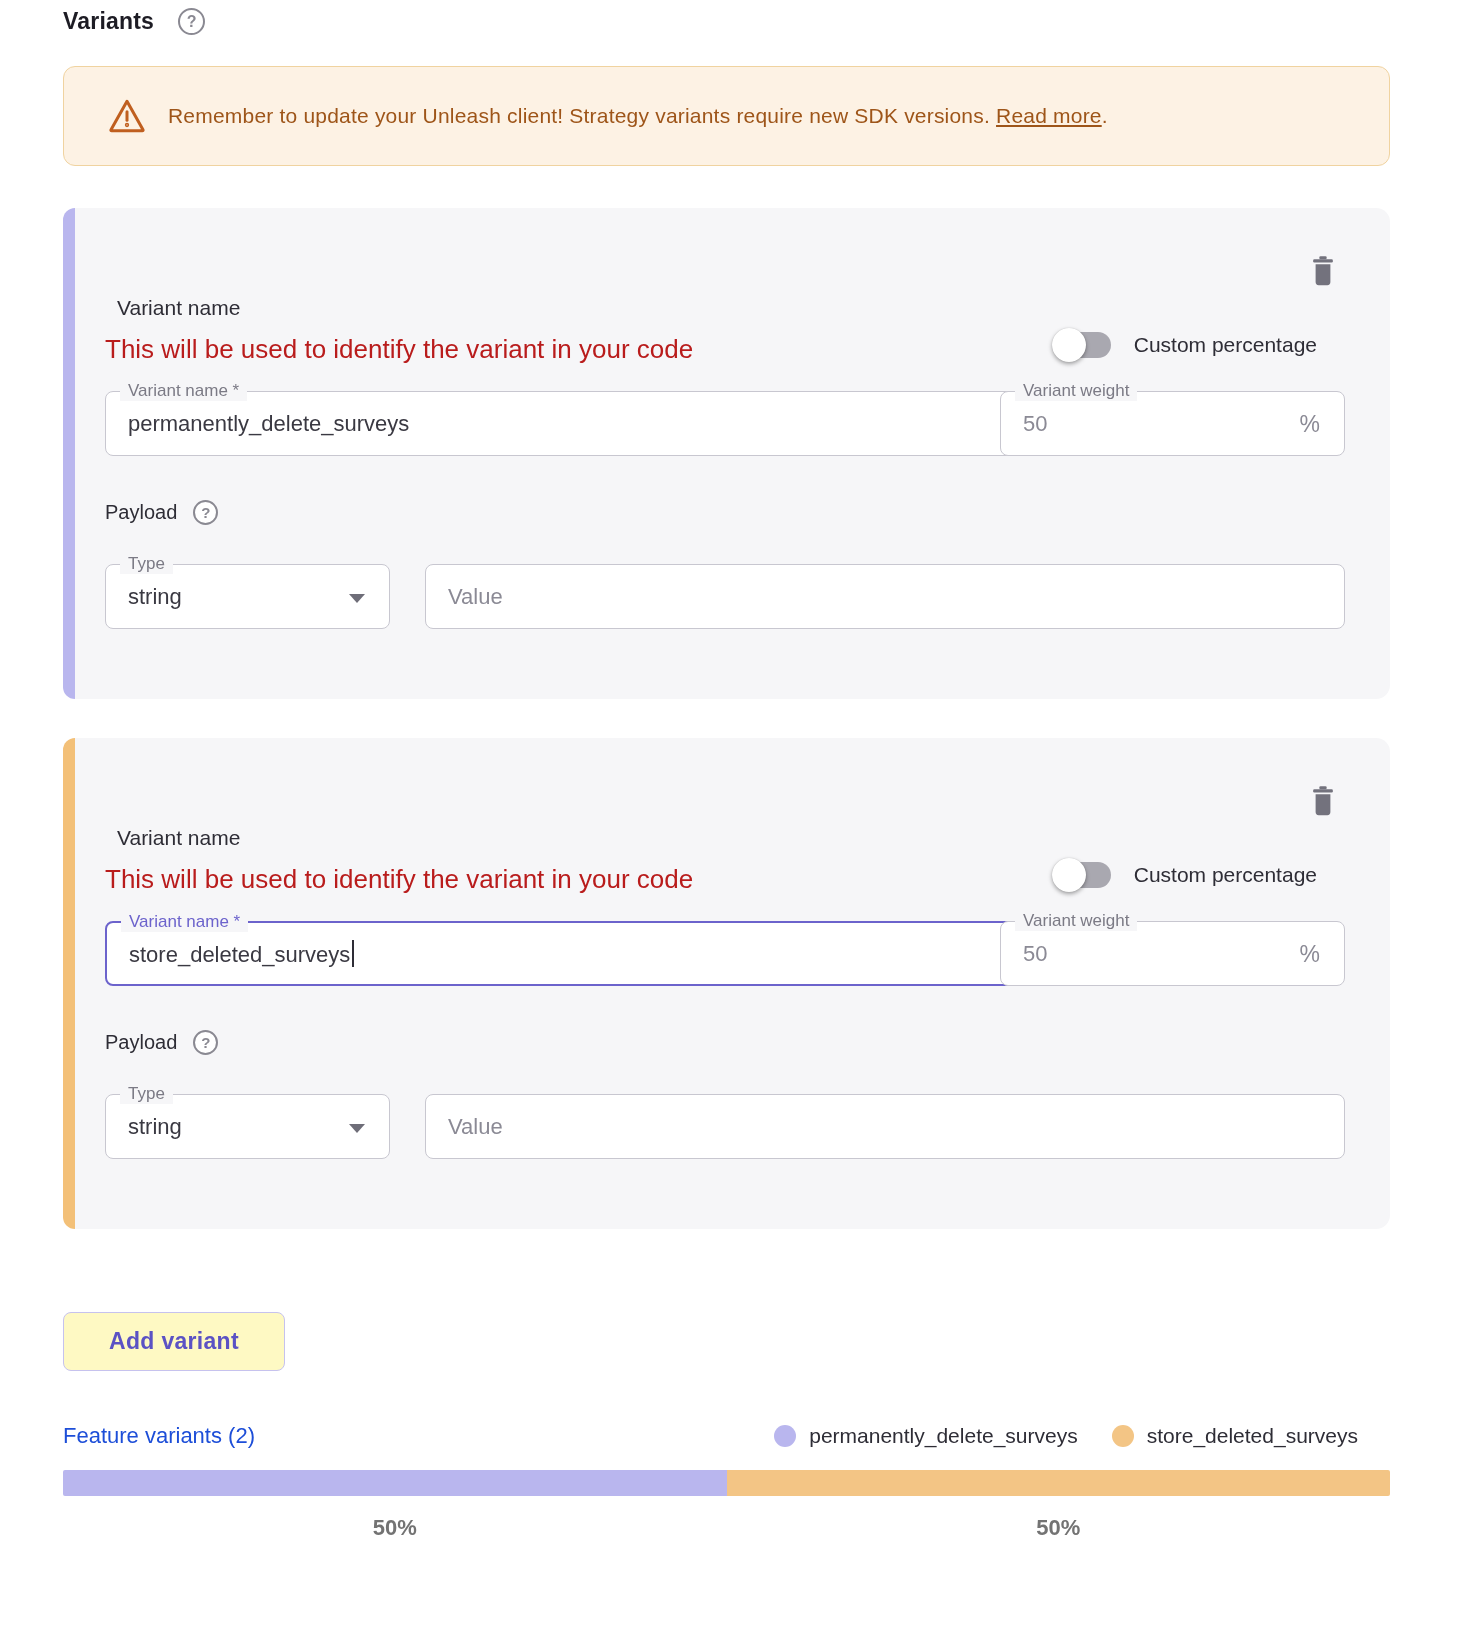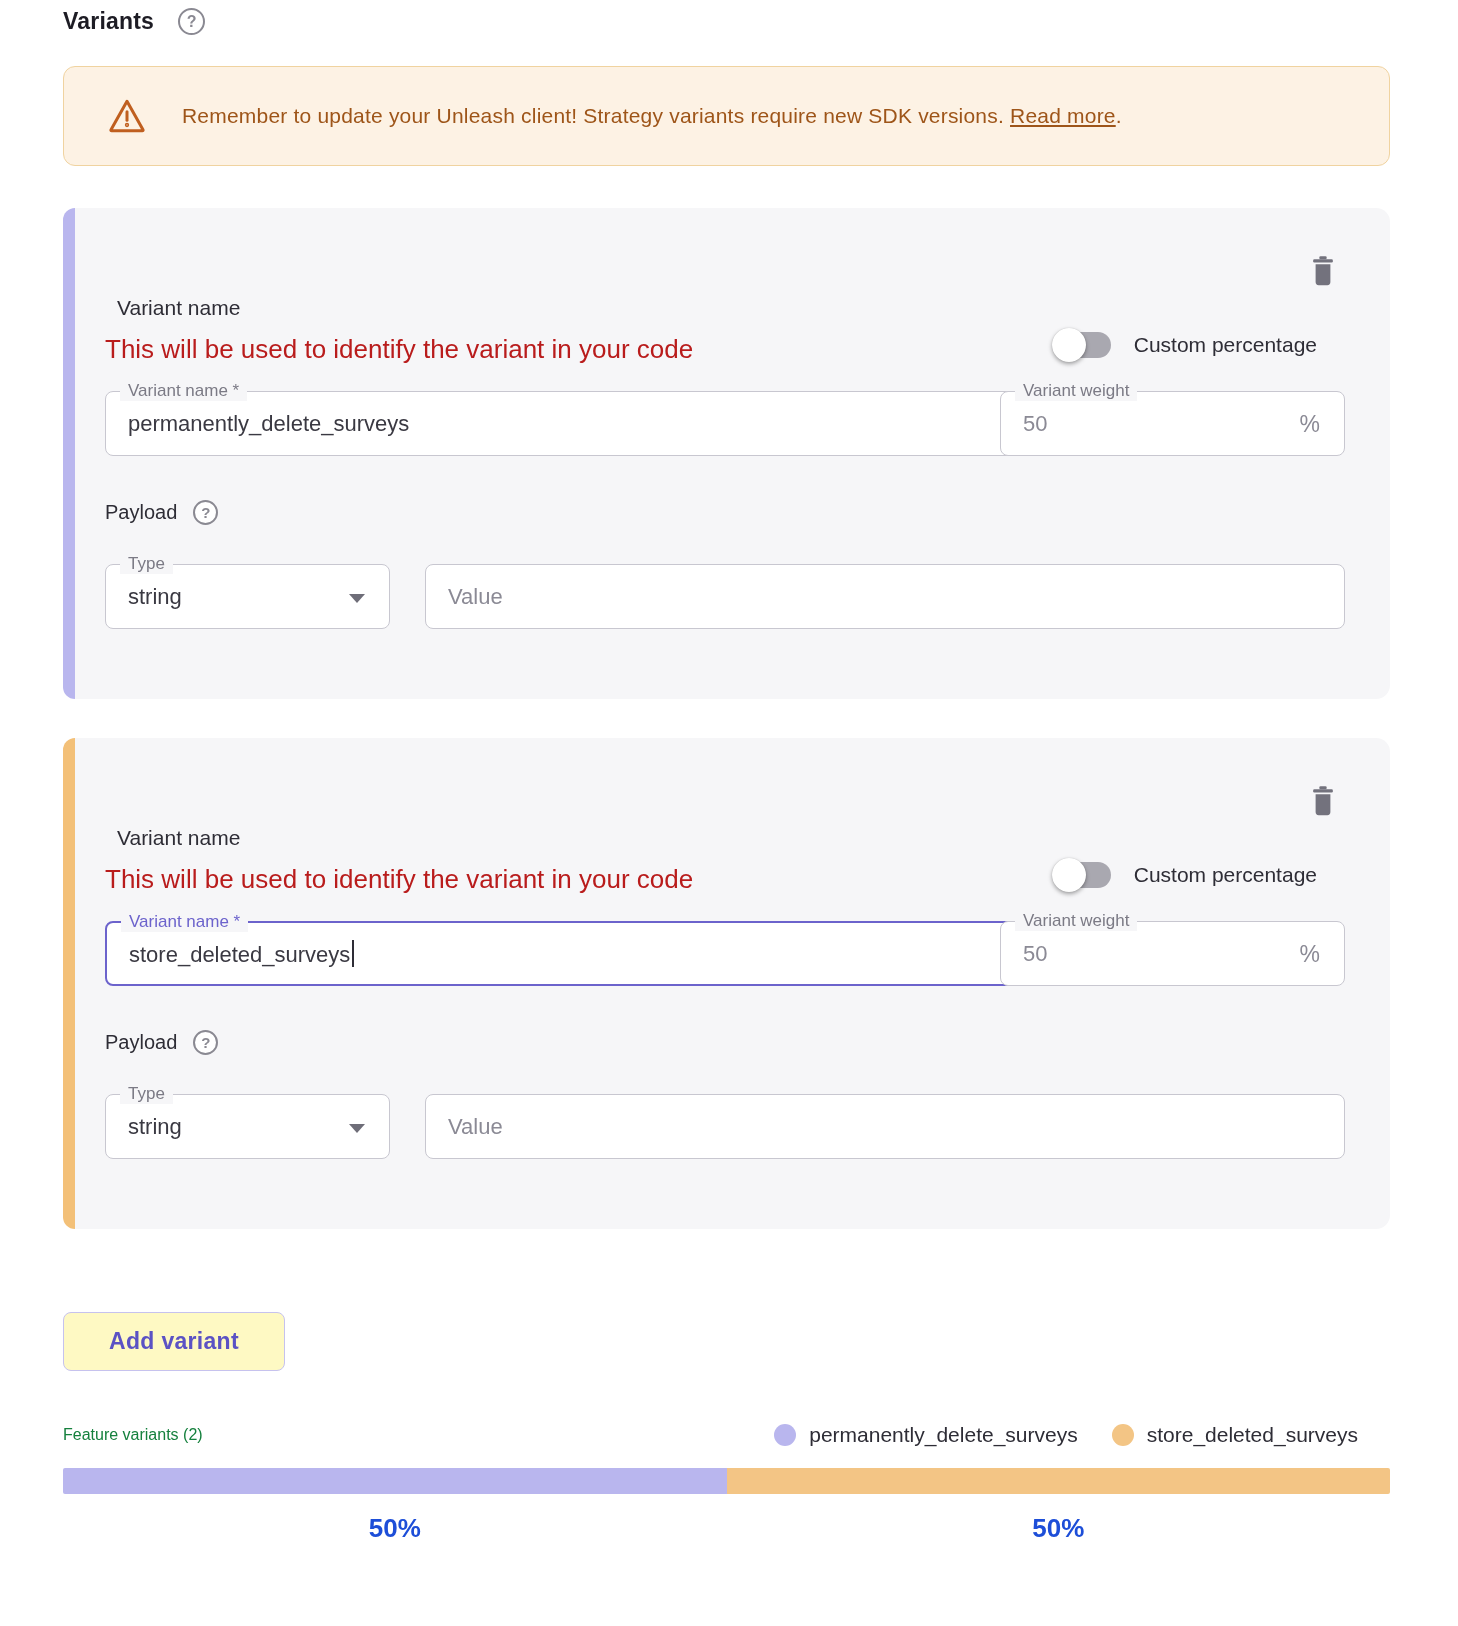--- a/index.html
+++ b/index.html
@@ -20,21 +20,21 @@
     width:27px; height:27px; border:2.5px solid #8a8992; border-radius:50%;
     color:#8a8992; font-size:16px; font-weight:700;
     display:flex; align-items:center; justify-content:center; background:#fff;
   }
   .help-icon.small { width:25px; height:25px; font-size:15px; }
 
   
   .banner {
     margin-top:31px; height:100px;
     background:#fdf2e4; border:1px solid #f0d3a0; border-radius:12px;
-    display:flex; align-items:center; padding:8px 42px; gap:34px;
+    display:flex; align-items:center; padding:8px 42px; gap:20px;
   }
   .banner-text { font-size:21px; color:#9e5519; letter-spacing:.2px; }
   .banner-text a { color:#9e5519; text-decoration:underline; cursor:pointer; }
 
   
   .card {
     position:relative; height:491px; background:#f6f6f8; border-radius:14px;
   }
   .card-1 { margin-top:42px; }
   .card-2 { margin-top:39px; }
@@ -107,29 +107,29 @@
   .add-variant {
     margin-top:83px; width:222px; height:59px;
     background:#fef9c3; border:1px solid #c6c2ee; border-radius:8px;
     color:#5b52c4; font-family:inherit; font-size:23px; font-weight:700;
     letter-spacing:.3px; cursor:pointer;
   }
 
   
   .summary { margin-top:52px; }
   .summary-head { display:flex; align-items:center; justify-content:space-between; padding-right:32px; }
-  .summary-title { font-size:16px; color:#15803d; }
+  .summary-title { font-size:22px; color:#1d4ed8; }
   .legend { display:flex; align-items:center; gap:34px; }
   .legend-item { display:flex; align-items:center; gap:13px; }
   .legend-dot { width:22px; height:22px; border-radius:50%; }
   .legend-label { font-size:21px; color:#2e2d36; }
   .split-bar { margin-top:21px; height:26px; display:flex; overflow:hidden; border-radius:2px; }
   .bar-seg { height:100%; }
   .bar-labels { display:flex; margin-top:19px; }
-  .bar-label-cell { text-align:center; font-size:26px; font-weight:700; color:#1d4ed8; }
+  .bar-label-cell { text-align:center; font-size:22px; font-weight:700; color:#737373; }
 
   svg { display:block; }
 </style>
 </head>
 <body>
 
 <div class="page">
 
   
   <div class="head-row">

